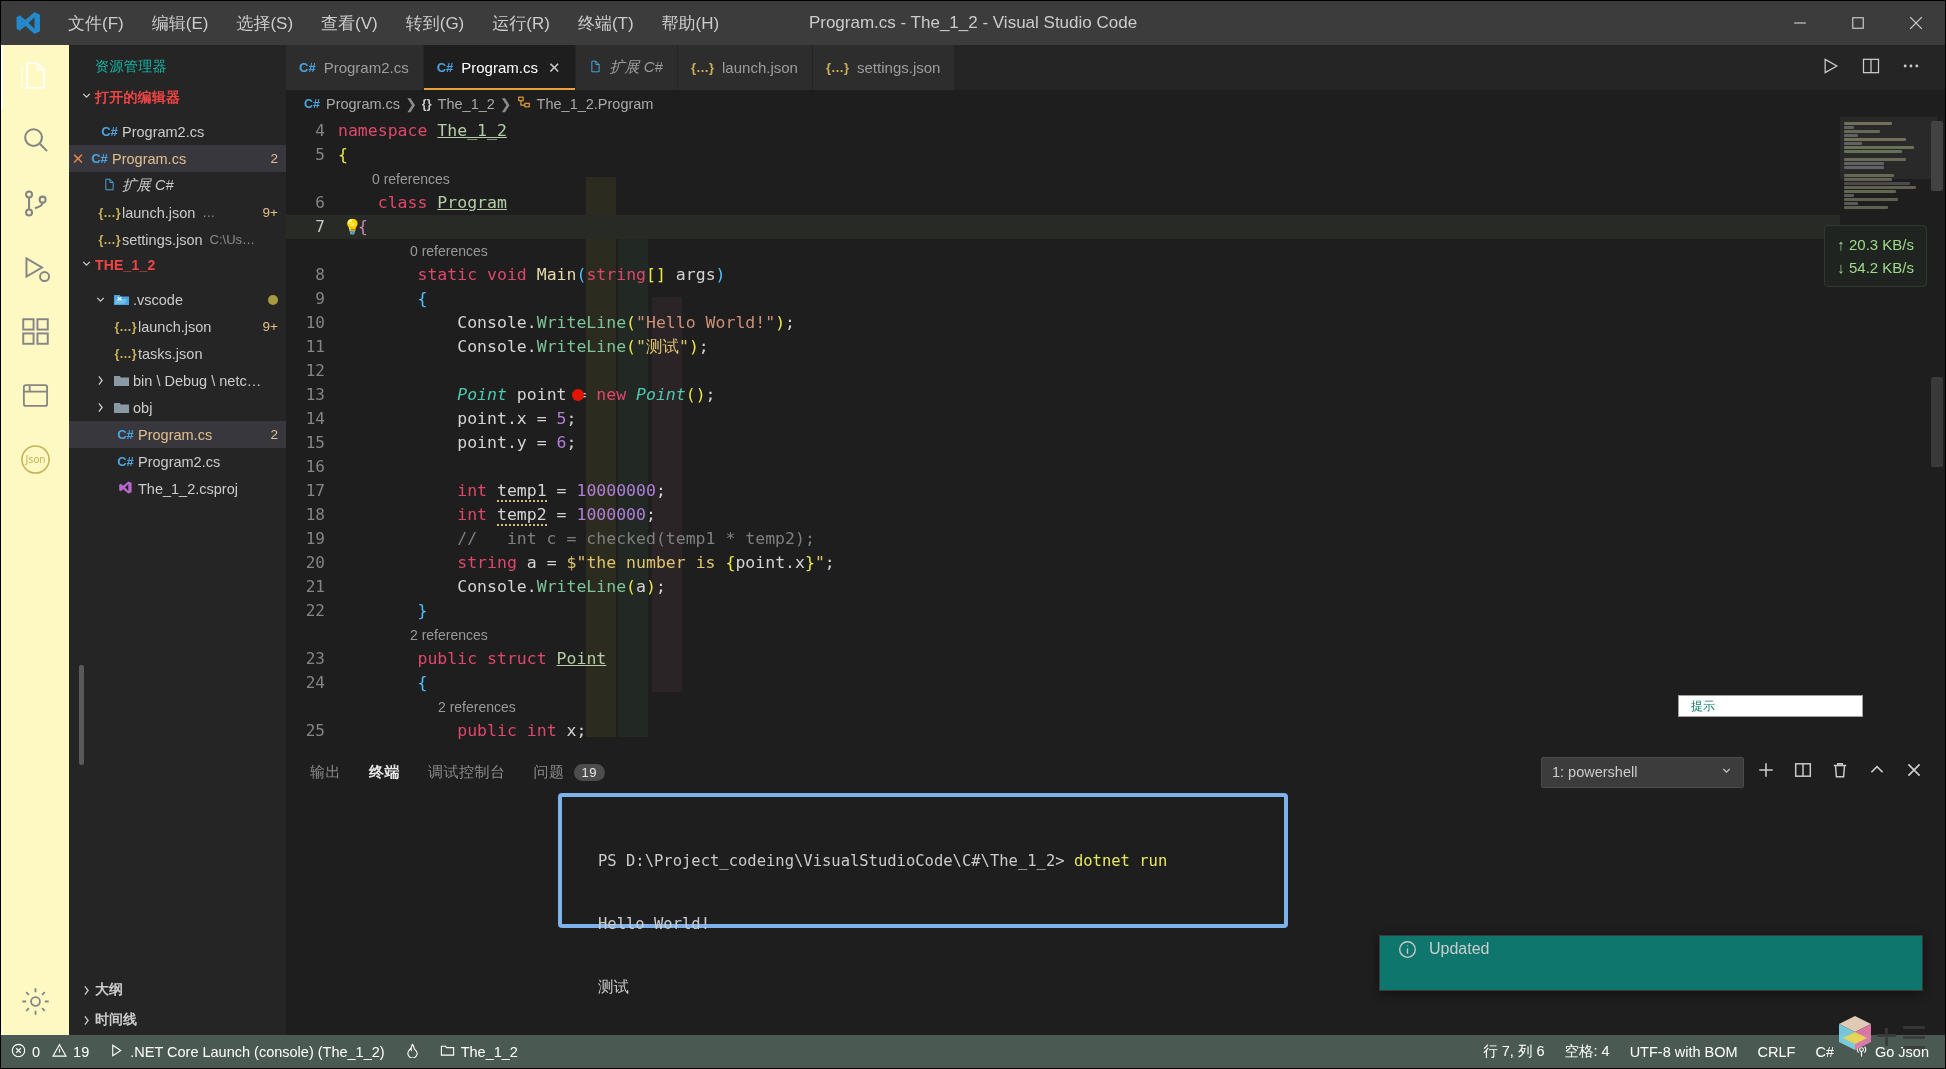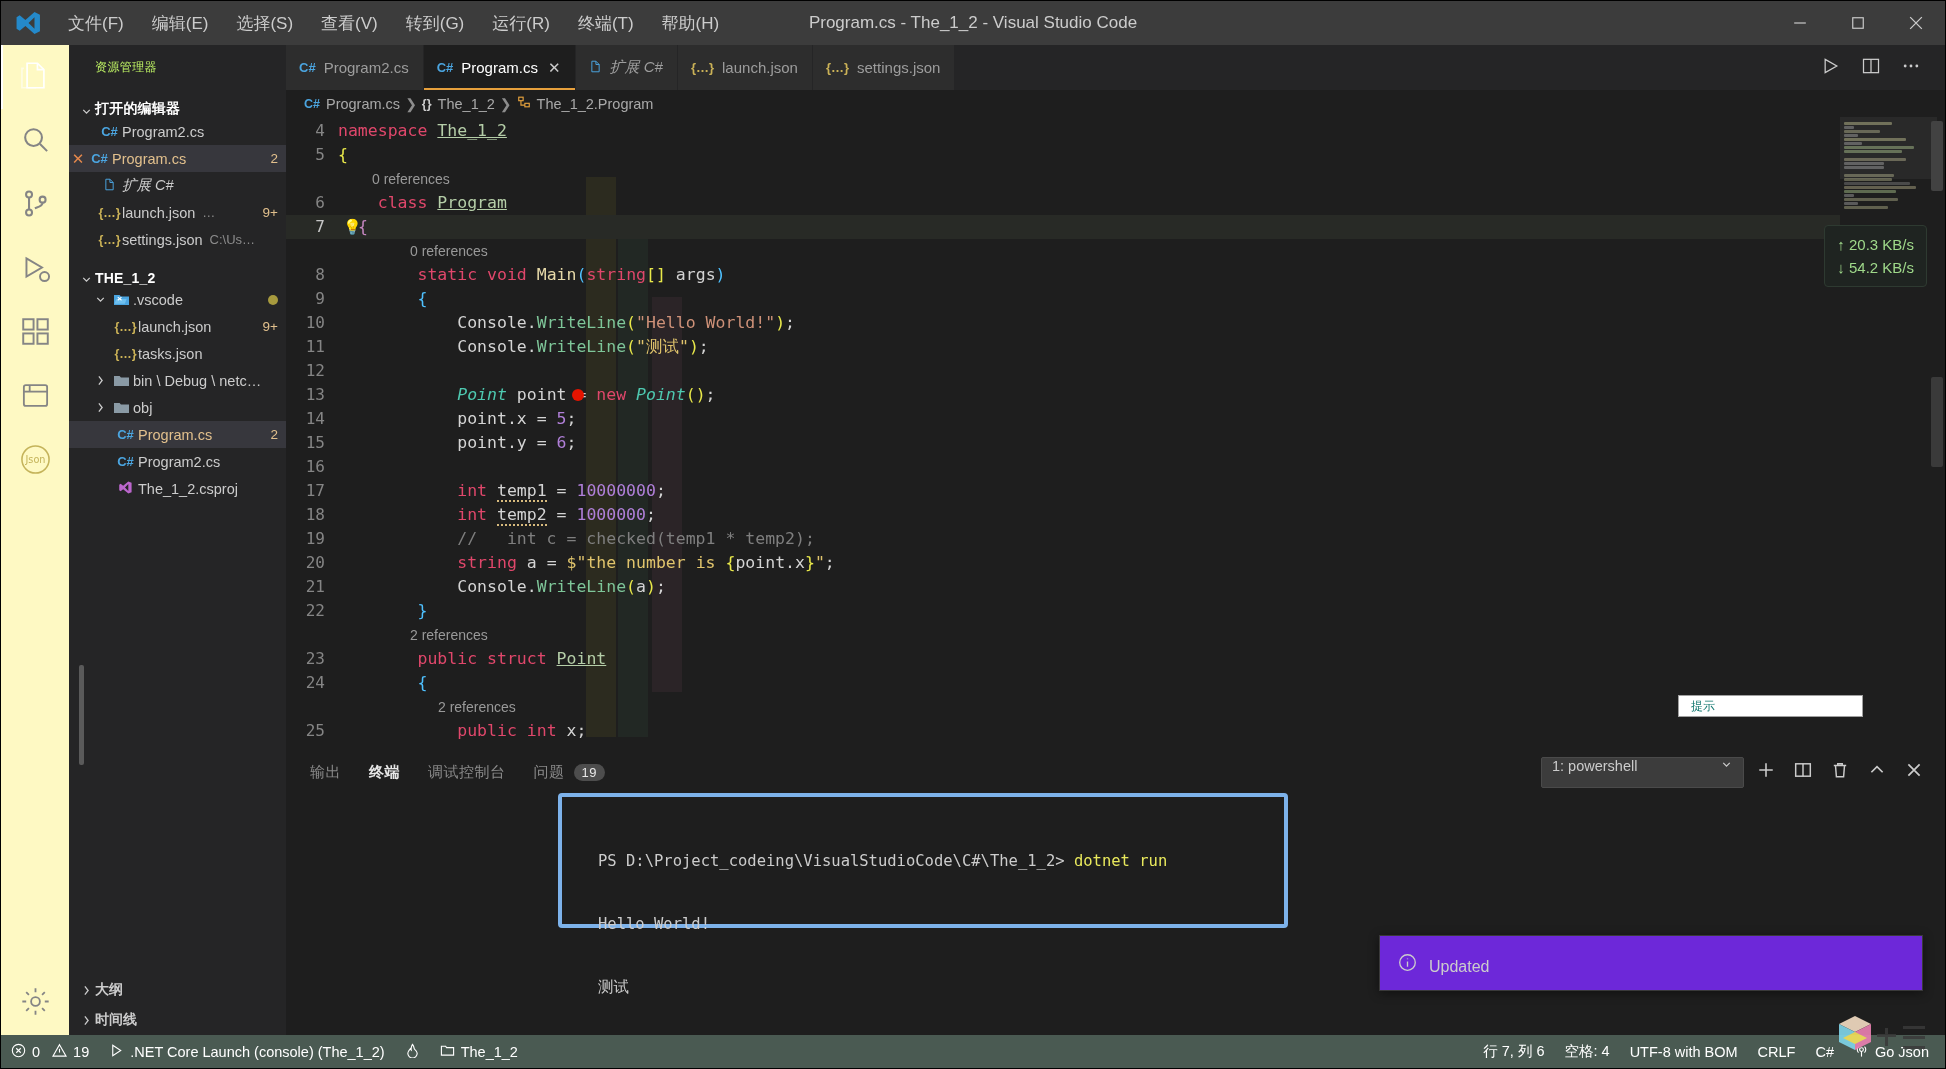--- a/index.html
+++ b/index.html
@@ -54,25 +54,25 @@
   .act svg { width: 31px; height: 31px; }
   .act-bottom { margin-top: auto; }
 
   
   .sidebar {
     width: 217px; background: #252526; flex: 0 0 217px;
     display: flex; flex-direction: column; color: #cccccc; position: relative;
   }
   .sb-title {
     height: 44px; display:flex; align-items:center; padding: 12px 26px;
-    font-size: 12px; letter-spacing: .4px; color: #bef264;
+    font-size: 14px; letter-spacing: .4px; color: #14b8a6;
   }
   .sb-section-head {
-    height: 29px; display: flex; align-items: flex-end; font-size: 14px;
-    font-weight: bold; color: #ffffff; padding-left: 8px; cursor: pointer;
+    height: 29px; display: flex; align-items: flex-start; font-size: 14px;
+    font-weight: bold; color: #ef4444; padding-left: 8px; cursor: pointer;
     letter-spacing: .2px;
   }
   .twisty { width: 18px; display:flex; align-items:center; justify-content:center; color:#cccccc; }
   .twisty svg { width: 13px; height: 13px; }
   .sb-list { background: #252526; }
   .row {
     height: 27px; display: flex; align-items: center; font-size: 14.5px;
     color: #cccccc; cursor: pointer; padding-right: 8px; white-space: nowrap;
   }
   .row.selected { background: #37373d; }
@@ -218,43 +218,43 @@
   .ptab.active { color: #e7e7e7; font-weight: bold; }
   .ptab .pbadge {
     background: #4d4d4d; color: #e8e8e8; border-radius: 11px; font-size: 13px;
     padding: 1px 8px; font-weight: normal; min-width: 26px; text-align:center;
   }
   .panel-actions {
     margin-left: auto; display: flex; align-items: center; gap: 7px; padding-right: 16px; color: #cccccc;
   }
   .term-select {
     background: #3c3c3c; border: 1px solid #4a4a4a; color: #cccccc; font-size: 14.5px;
-    height: 31px; width: 203px; display: flex; 
+    height: 31px; width: 203px; display: flex; align-items: center;
     padding: 0 10px; border-radius: 2px; cursor: pointer;
   }
   .term-select .chev { margin-left: auto; }
   .pa { width: 30px; height: 30px; display:flex; align-items:center; justify-content:center; cursor:pointer;}
   .pa svg { width: 18px; height: 18px; }
   .terminal-outer {
     margin: 2px 0 0 272px; width: 730px; border: 4px solid #7db2ea; border-radius: 4px;
     background: #1e1e1e; height: 135px; position: relative;
   }
   .terminal {
     padding: 12px 0 0 36px; font-family: "DejaVu Sans Mono","Liberation Mono", monospace;
     font-size: 15.5px; line-height: 21px; color: #cccccc; white-space: pre;
   }
   .t-path { color: #cccccc; }
   .t-cmd { color: #e8e85c; }
   .mousecur { position:absolute; left: 880px; top: 870px; width: 0; height: 0; z-index: 12;}
 
   
   .notif {
     position: absolute; right: 22px; bottom: 44px; width: 544px; height: 56px;
-    background: #6d28d9; border: 1px solid #3a3a3a; display: flex; align-items: flex-end;
-    gap: 12px; padding: 14px 18px; color: #cccccc; font-size: 16px; z-index: 11;
+    background: #0f766e; border: 1px solid #3a3a3a; display: flex; align-items: flex-start;
+    gap: 12px; padding: 4px 18px; color: #cccccc; font-size: 16px; z-index: 11;
     box-shadow: 0 2px 10px rgba(0,0,0,.45);
   }
   .notif svg { width: 19px; height: 19px; }
 
   
   .statusbar {
     height: 33px; flex: 0 0 33px; background: #4a5a52; display: flex; align-items: center;
     color: #ffffff; font-size: 14.5px; position: relative;
   }
   .sb-item { display: flex; align-items: center; gap: 6px; padding: 0 10px; height: 33px; cursor: pointer; white-space: nowrap;}

